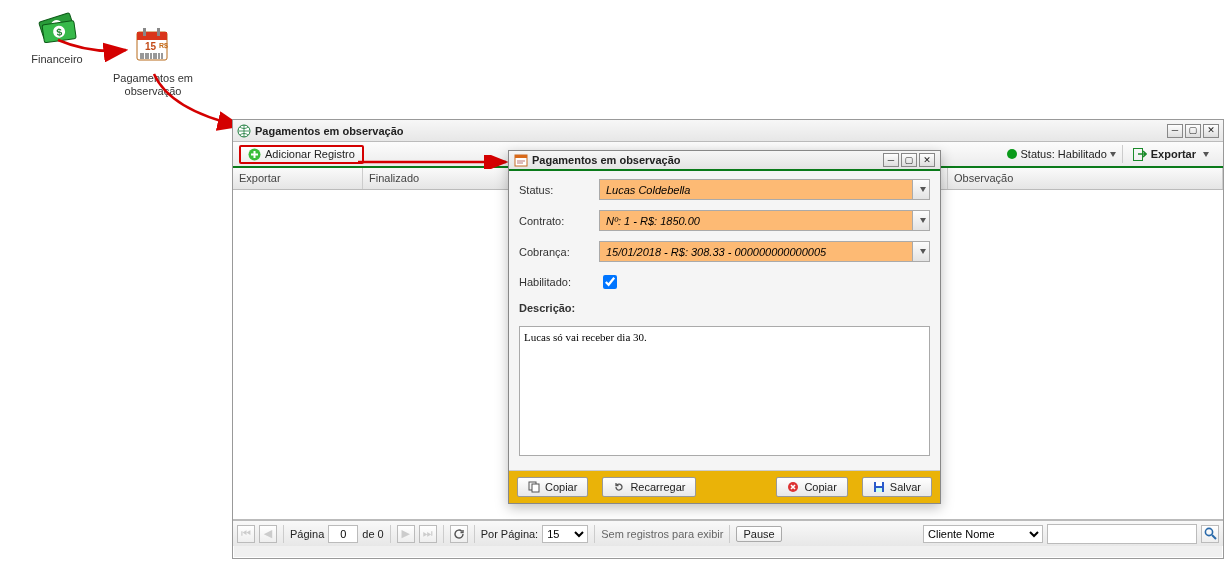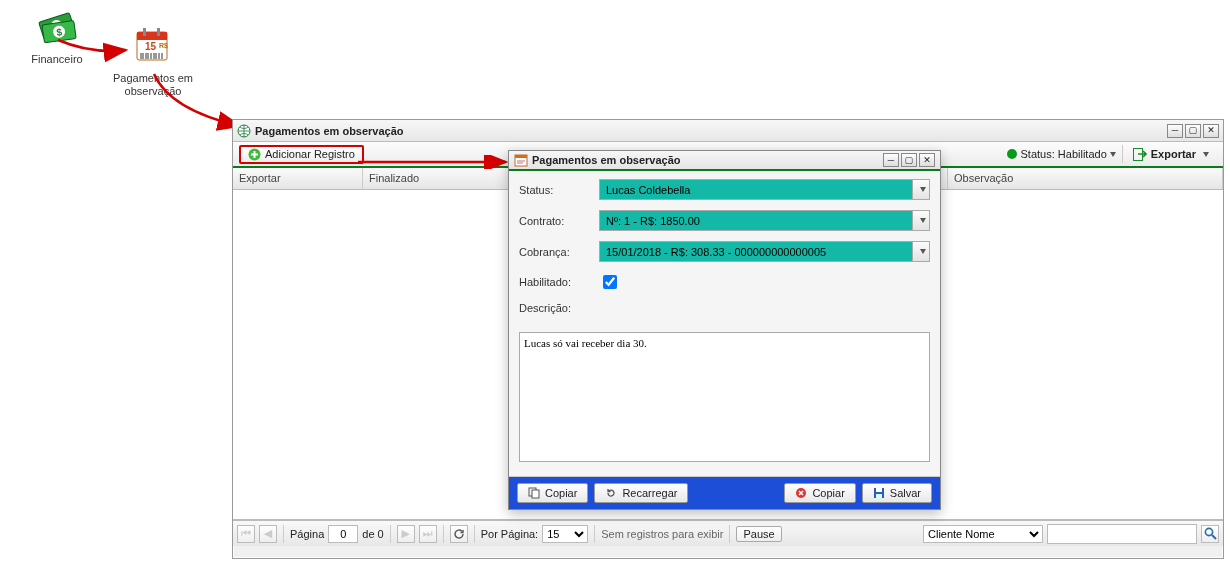--- a/index.html
+++ b/index.html
@@ -32,27 +32,27 @@
   .pg-select{height:18px;border:1px solid #bbb;font-size:11px;background:#fff;}
   .search-inp{height:20px;border:1px solid #bbb;width:150px;padding:0 4px;font-size:11px;}
   
   .dlg{position:absolute;border:1px solid #888;background:#f5f5f5;box-shadow:0 4px 12px rgba(0,0,0,.25);}
   .dlg-hdr{height:20px;background:linear-gradient(#f6f6f6,#e4e4e4);border-bottom:2px solid #0a7a1a;display:flex;align-items:center;padding:0 5px;}
   .dlg-body{padding:8px 10px;}
   .frow{display:flex;align-items:center;margin-bottom:10px;}
   .flbl{width:80px;color:#333;font-size:11px;}
   .fctl{flex:1;}
   .combo{display:flex;}
-  .combo input{flex:1;height:21px;border:1px solid #aaa;border-right:none;padding:0 6px;font-size:11px;background:#14b8a6;}
+  .combo input{flex:1;height:21px;border:1px solid #aaa;border-right:none;padding:0 6px;font-size:11px;background:#fdba74;font-style:italic;}
   .combo .dd{width:18px;height:21px;border:1px solid #aaa;background:linear-gradient(#fcfcfc,#e3e3e3);display:flex;align-items:center;justify-content:center;cursor:pointer;}
   .date-inp{width:88px;height:21px;border:1px solid #aaa;padding:0 4px;font-size:11px;}
   .date-btn{width:18px;height:21px;border:1px solid #aaa;border-left:none;background:linear-gradient(#fcfcfc,#e3e3e3);display:inline-flex;align-items:center;justify-content:center;cursor:pointer;}
   .time-sel{height:21px;border:1px solid #aaa;font-size:11px;width:70px;margin-left:8px;}
   textarea.desc{width:100%;height:130px;border:1px solid #aaa;padding:4px;font-size:11px;resize:none;background:#fff;font-family:Liberation Serif, serif;}
-  .dlg-foot{border-top:1px solid #ccc;padding:6px 8px;display:flex;gap:6px;background:#1d4ed8;}
+  .dlg-foot{border-top:1px solid #ccc;padding:6px 8px;display:flex;gap:14px;background:#eab308;}
   .btn{border:1px solid #999;background:linear-gradient(#fff,#e8e8e8);padding:3px 10px;border-radius:2px;display:inline-flex;align-items:center;gap:5px;cursor:pointer;font-size:11px;}
   .spacer{flex:1;}
   .chk{width:14px;height:14px;}
   .ic{display:inline-flex;align-items:center;justify-content:center;}
 </style>
 </head>
 <body>
 
 <div class="desk-icon" style="left:12px;top:3px;">
   <div class="gfx">
@@ -262,21 +262,21 @@
         <div class="dd">
             <span class="caret-dn"></span>
           </div>
       </div>
     </div>
     <div class="frow">
       <div class="flbl">Habilitado:</div>
       <div class="fctl"><input type="checkbox" class="chk" checked="" style=""></div>
     </div>
     <div style="margin-bottom:4px;">
-      <div class="flbl" style="width:auto;margin-bottom:18px;">Descrição:</div>
+      <div class="flbl" style="width:auto;margin-bottom:12px;font-weight:bold;">Descrição:</div>
       <textarea class="desc" style="">Lucas só vai receber dia 30.</textarea>
     </div>
   </div>
   <div class="dlg-foot">
     <span class="btn">
       <span class="ic">
         <svg width="12" height="12" viewBox="0 0 12 12">
             <rect x="1" y="1" width="7" height="8" fill="none" stroke="#555"></rect>
             <rect x="4" y="3" width="7" height="8" fill="#fff" stroke="#555"></rect>
           </svg>

